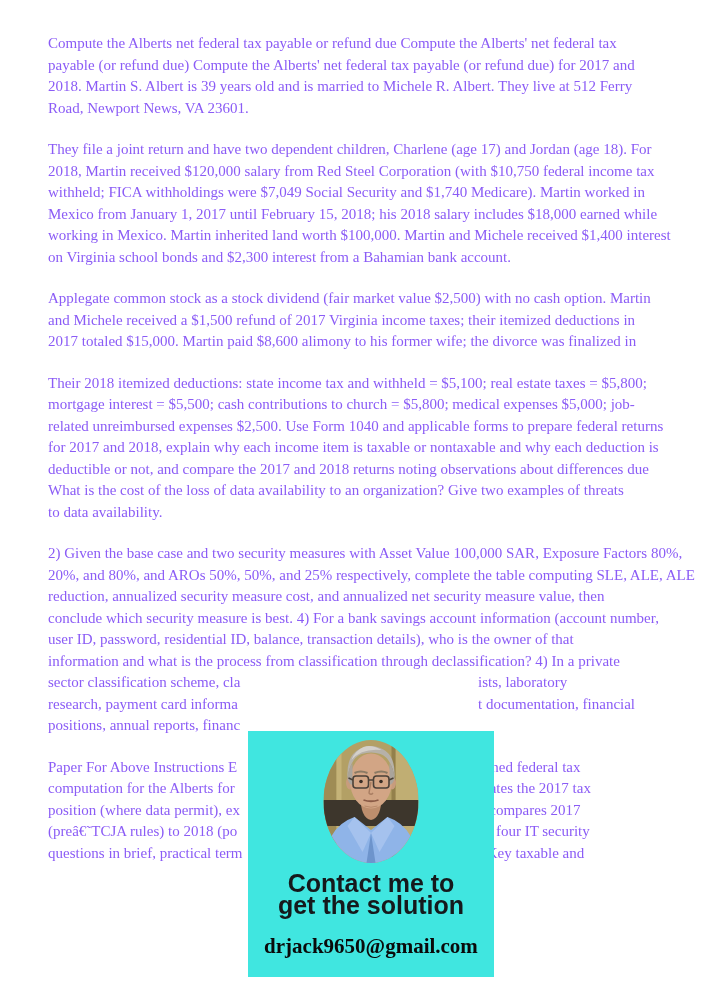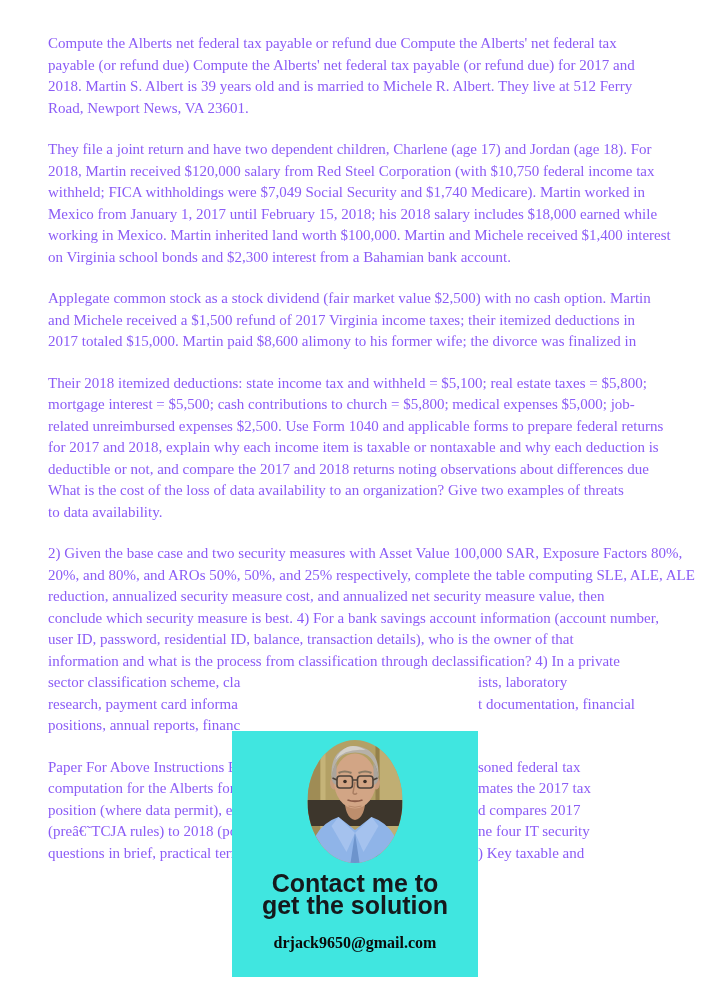--- a/index.html
+++ b/index.html
@@ -43,21 +43,21 @@
     color: #15191c;
     letter-spacing: 0px;
   }
   .promo-contact-1 { top: 138px; }
   .promo-contact-2 { top: 160px; }
   .promo-email {
     position: absolute; left: 0; width: 100%;
     top: 203px;
     font-family: "Liberation Serif", serif;
     font-weight: bold;
-    font-size: 16px;
+    font-size: 21px;
     color: #0a0a0a;
   }
 </style>
 </head>
 <body>
 
 <div class="doc">
     <div class="para">
       <div class="line">Compute the Alberts net federal tax payable or refund due Compute the Alberts' net federal tax</div>
       <div class="line">payable (or refund due) Compute the Alberts' net federal tax payable (or refund due) for 2017 and</div>
@@ -123,21 +123,21 @@
         <span class="frag-left">(preâ€˜TCJA rules) to 2018 (po</span>
         <span class="frag-right">ne four IT security</span>
       </div>
       <div class="line split">
         <span class="frag-left">questions in brief, practical term</span>
         <span class="frag-right">) Key taxable and</span>
       </div>
     </div>
   </div>
 
-<div class="promo-card" style="background: rgb(64, 230, 224);">
+<div class="promo-card" style="background: rgb(64, 230, 224); margin-left: 16px;">
   <svg class="promo-photo" viewBox="0 0 95 123" xmlns="http://www.w3.org/2000/svg">
     <defs>
       <clipPath id="pc">
           <ellipse cx="47.5" cy="61.5" rx="47.5" ry="61.5"></ellipse>
         </clipPath>
     </defs>
     <g clip-path="url(#pc)">
       <rect width="95" height="123" fill="#b3a065"></rect>
       <rect x="0" width="13" height="123" fill="#9f8c55"></rect>
       <rect x="13" width="5" height="123" fill="#c5b378"></rect>

